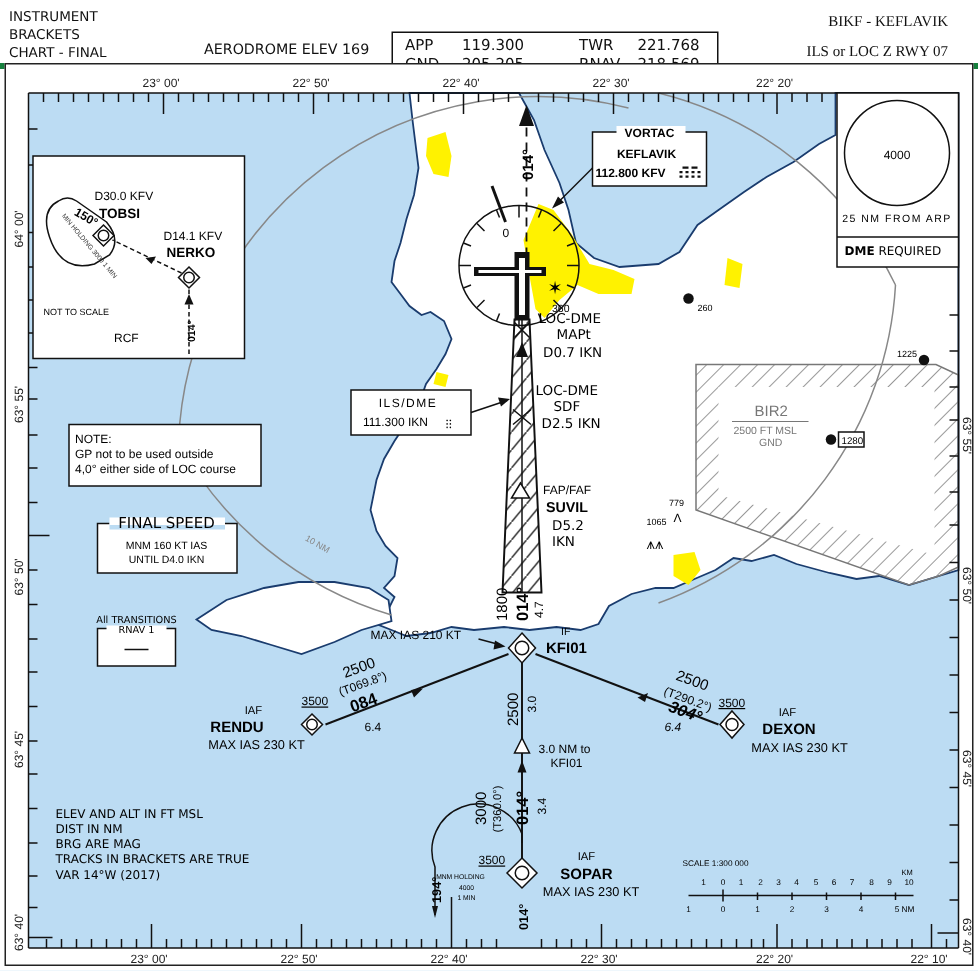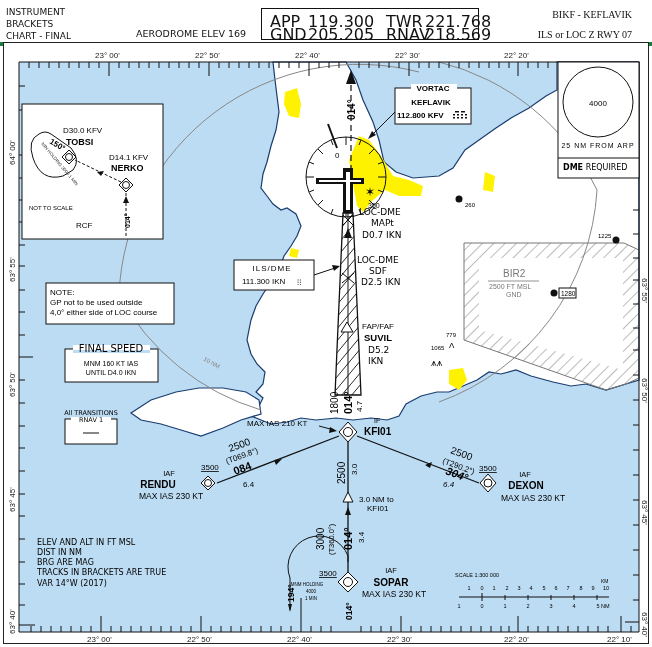--- a/index.html
+++ b/index.html
@@ -1,20 +1,20 @@
 <!DOCTYPE html>
 <html><head>
 <meta charset="utf-8">
 <style>
   html, body { margin:0; padding:0; background:#fff; }
   body { width:652px; height:647px; position:relative; overflow:hidden; font-family:"Liberation Sans", sans-serif; color:#111; }
   .hdr { position:absolute; left:0; top:0; width:652px; height:42px; background:#fff; border-bottom:4px solid #15803d; }
   .hdr-left { position:absolute; left:6px; top:6px; font-family:"DejaVu Sans", sans-serif; font-size:9px; line-height:12px; }
   .hdr-elev { position:absolute; left:115px; top:30px; font-family:"DejaVu Sans", sans-serif; font-size:9.5px; transform:translateY(-2px);margin-left:21px; }
-  .freq-box { position:absolute; left:261px; top:8px; width:216px; height:30px; border:1.5px solid #111; font-family:"DejaVu Sans", sans-serif; font-size:16px; }
+  .freq-box { position:absolute; left:261px; top:21px; width:216px; height:30px; border:1.5px solid #111; font-family:"DejaVu Sans", sans-serif; font-size:10px; }
   .freq { position:absolute; white-space:nowrap; }
   .hdr-right { position:absolute; right:20px; font-family:Liberation Serif, serif; font-size:10px; }
   .frame { position:absolute; left:3px; top:42px; width:646px; height:602px; border:1px solid #222; box-sizing:border-box; background:#fff; }
   svg text { font-family:"Liberation Sans", sans-serif; }
   .sans { font-family:"DejaVu Sans", sans-serif; }
 </style>
 </head>
 <body>
 
 <div class="hdr">

